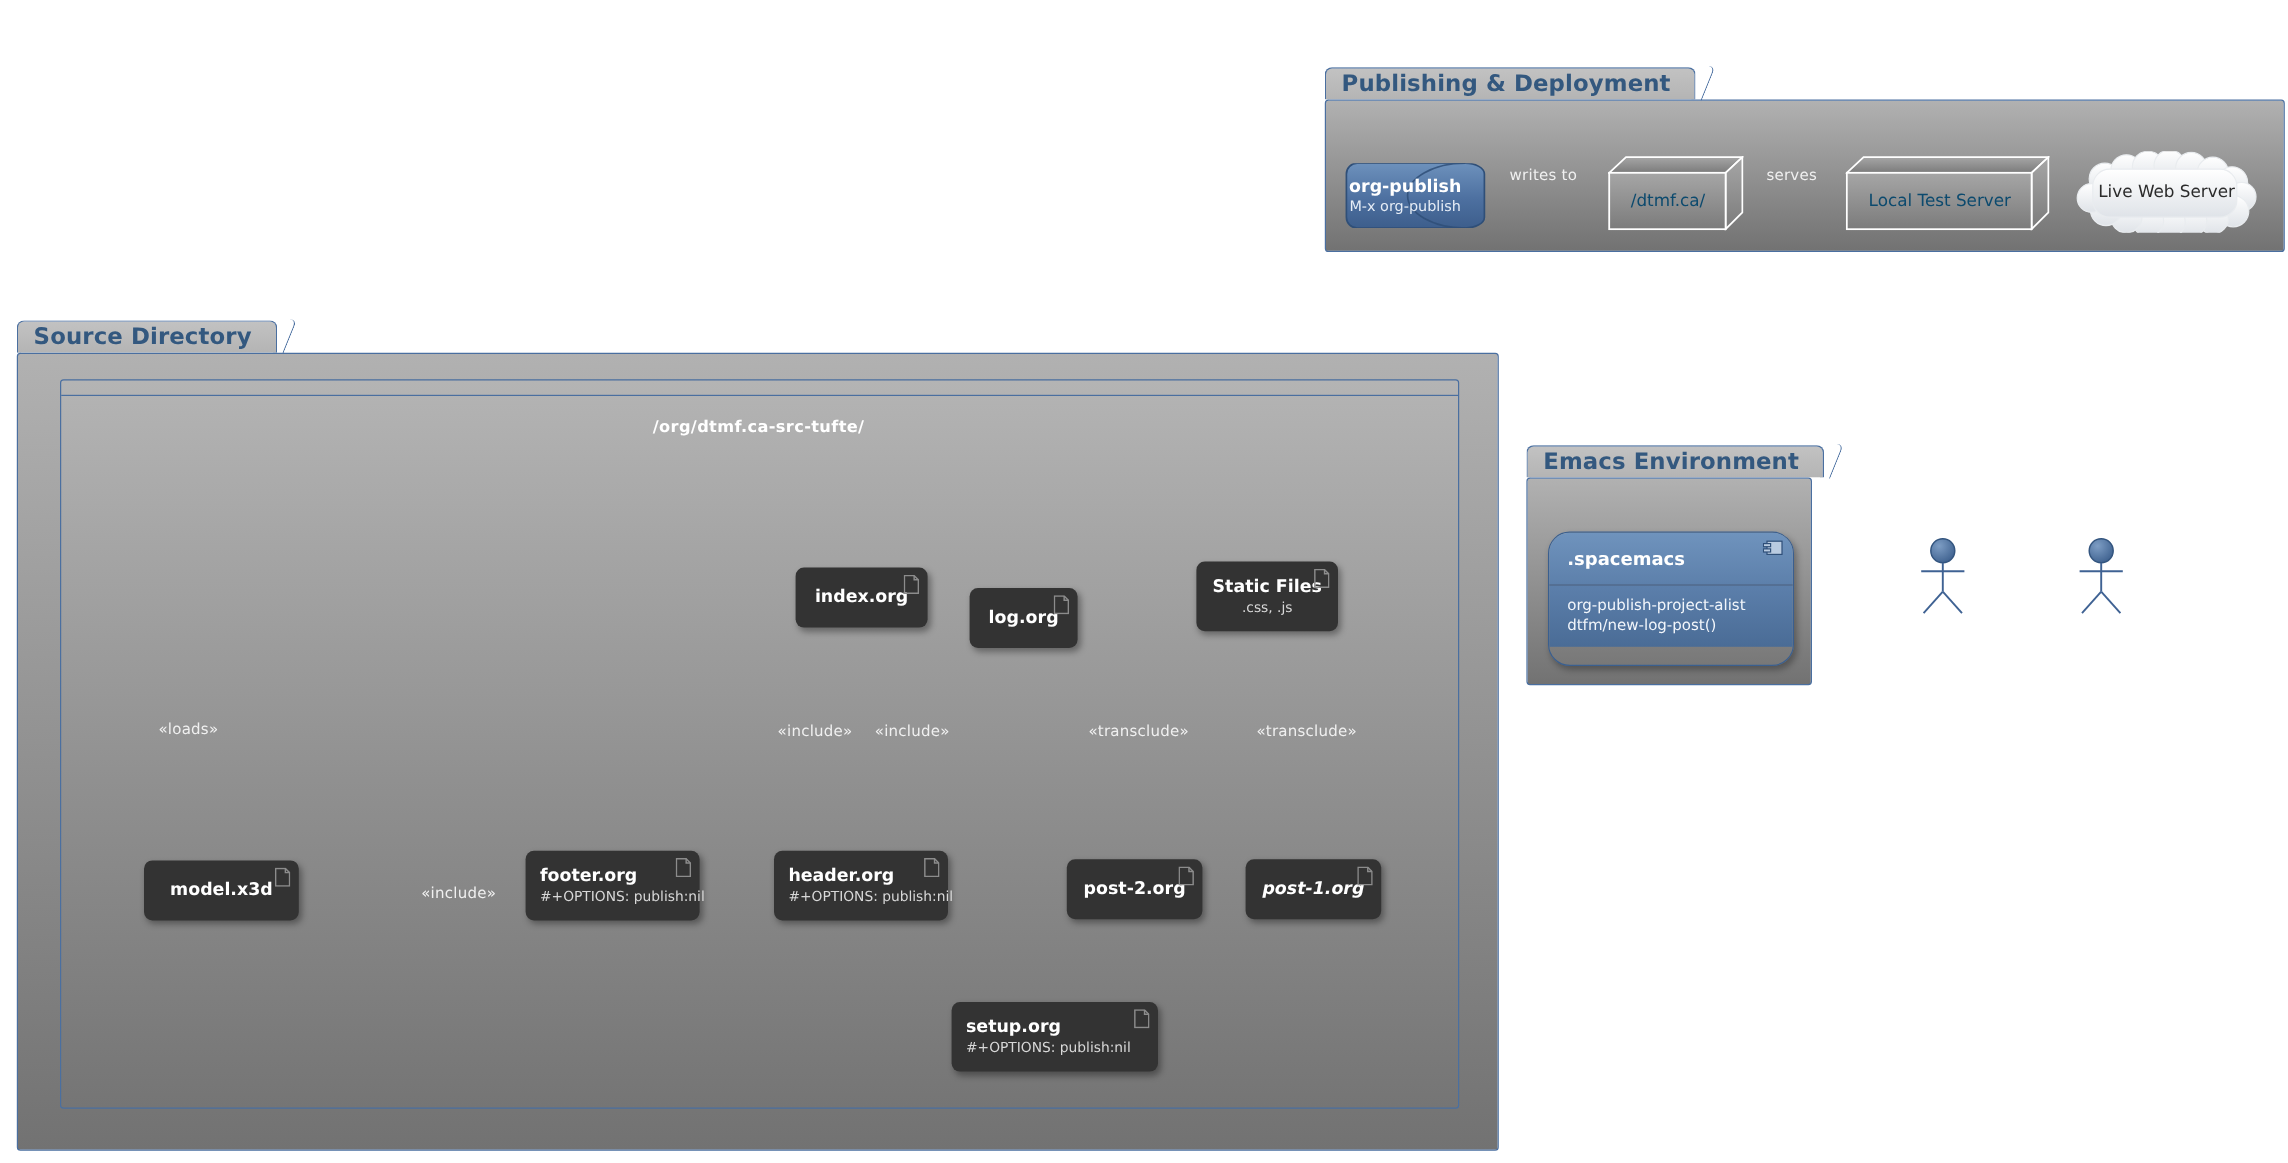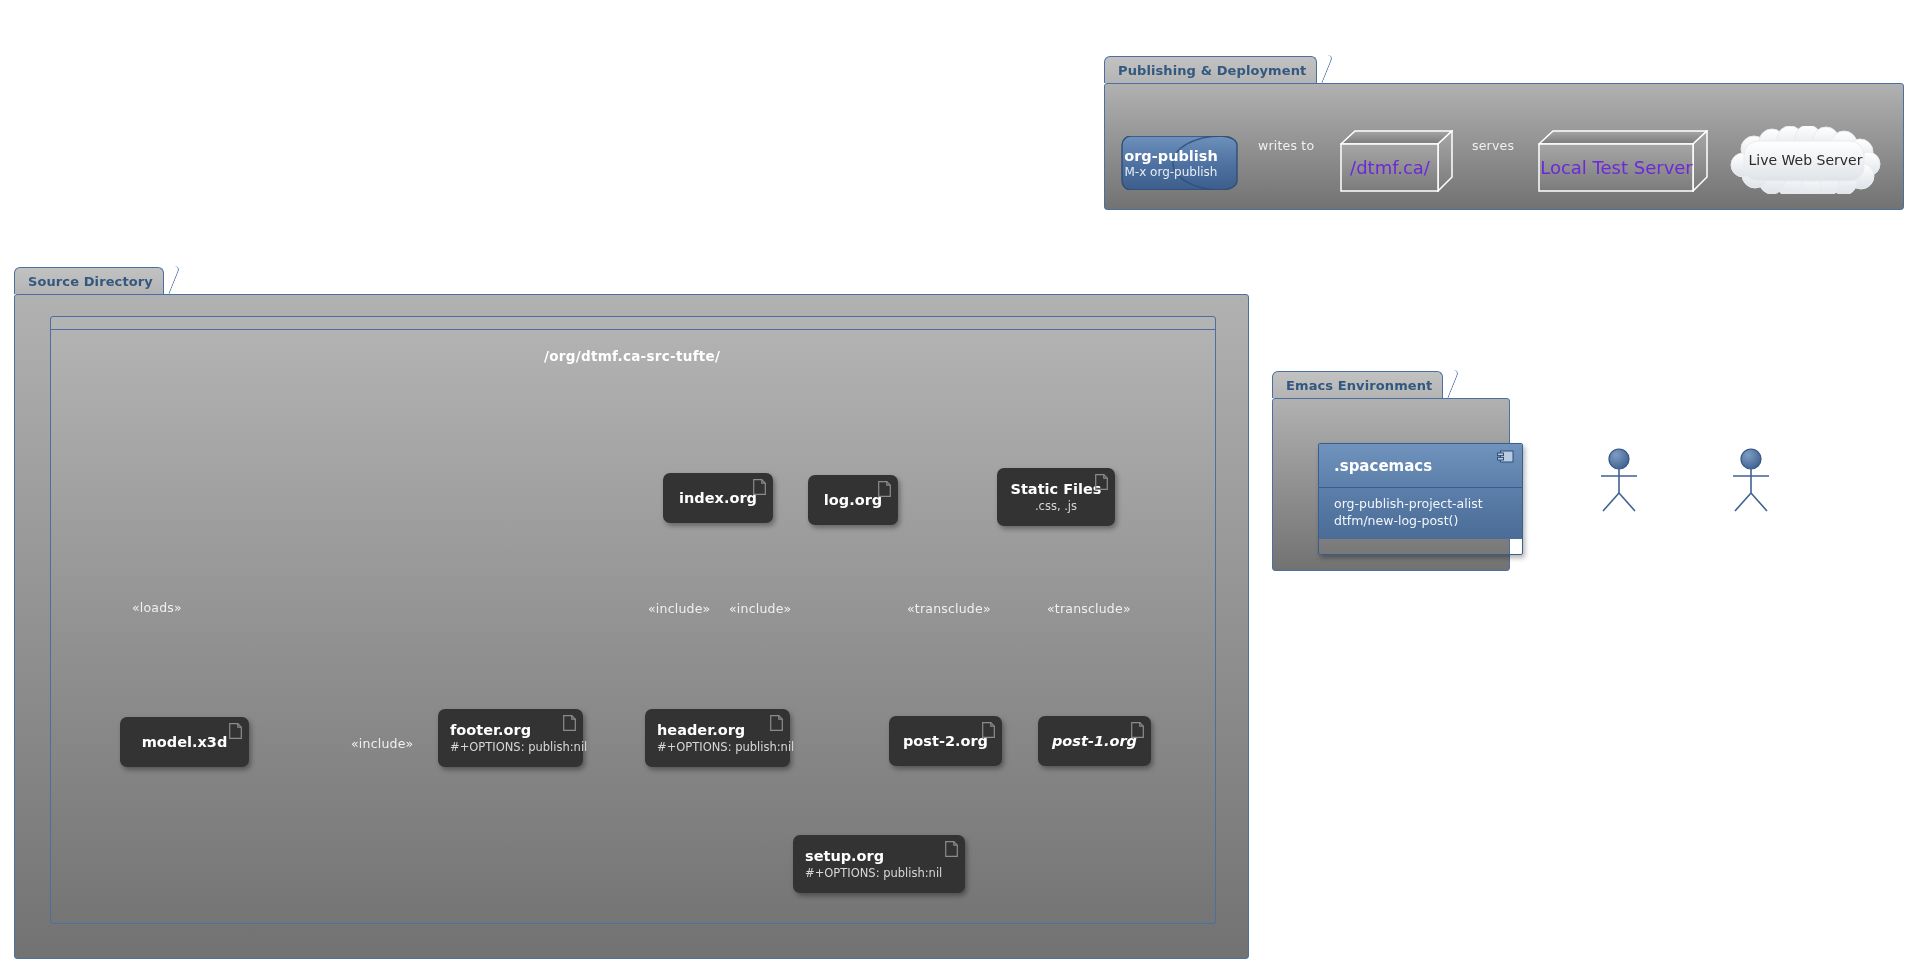--- a/index.html
+++ b/index.html
@@ -21,24 +21,24 @@
 
   
   .package {
     position: absolute;
     z-index: 10;
   }
   .pkg-tab {
     position: absolute;
     top: 0; left: 0;
     height: 27px;
-    padding: 0 10px 0 13px;
+    padding: 0 20px 0 13px;
     display: flex;
     align-items: center;
-    font-size: 13px;
+    font-size: 19px;
     font-weight: bold;
     color: #33587f;
     background: linear-gradient(to bottom, #c2c2c2, #b4b4b4);
     border: 1.6px solid #4a6fa0;
     border-bottom: none;
     border-radius: 6px 6px 0 0;
     white-space: nowrap;
     letter-spacing: 0.1px;
   }
   .pkg-tab::after {
@@ -134,22 +134,22 @@
     position: absolute;
     z-index: 30;
   }
   .node3d .n-label {
     position: absolute;
     left: 0; right: 13px;
     top: 13px; bottom: 0;
     display: flex;
     align-items: center;
     justify-content: center;
-    font-size: 18px;
-    color: #6d28d9;
+    font-size: 14px;
+    color: #0c4a6e;
     white-space: nowrap;
   }
 
   
   .cylinder {
     position: absolute;
     z-index: 30;
   }
   .cyl-text {
     position: absolute;
@@ -174,24 +174,23 @@
     left: 0; right: 0; top: 0; bottom: 0;
     display: flex; align-items: center; justify-content: center;
     font-size: 14px; color: #2b2b2b; white-space: nowrap;
   }
 
   
   .component {
     position: absolute;
     z-index: 30;
     border: 1.4px solid #3a5f8f;
-    border-radius: 2px;
+    border-radius: 18px;
     overflow: hidden;
     box-shadow: 2px 3px 5px rgba(0,0,0,0.3);
-    margin-left: 28px;
   }
   .comp-head {
     position: relative;
     height: 44px;
     background: linear-gradient(to bottom, #6f93bd 0%, #5d80ab 100%);
     border-bottom: 1.4px solid #3a5f8f;
     display: flex;
     align-items: center;
     padding-left: 15px;
   }
@@ -358,21 +357,21 @@
   
   <div class="artifact center" style="left:663px; top:473px; width:110px; height:50px;">
     <svg class="doc-icon" viewBox="0 0 13 16">
       <path d="M0.7,0.7 h8.1 l3.5,3.5 v11.1 h-11.6 z" fill="none" stroke="#8c8c8c" stroke-width="1.2"></path>
       <path d="M8.8,0.7 v3.5 h3.5" fill="none" stroke="#8c8c8c" stroke-width="1.2"></path>
     </svg>
     <div class="a-title">index.org</div>
   </div>
 
   
-  <div class="artifact center" style="left:808px; top:475px; width:90px; height:50px;">
+  <div class="artifact center" style="left:808px; top:490px; width:90px; height:50px;">
     <svg class="doc-icon" viewBox="0 0 13 16">
       <path d="M0.7,0.7 h8.1 l3.5,3.5 v11.1 h-11.6 z" fill="none" stroke="#8c8c8c" stroke-width="1.2"></path>
       <path d="M8.8,0.7 v3.5 h3.5" fill="none" stroke="#8c8c8c" stroke-width="1.2"></path>
     </svg>
     <div class="a-title">log.org</div>
   </div>
 
   
   <div class="artifact center" style="left:997px; top:468px; width:118px; height:58px;">
     <svg class="doc-icon" viewBox="0 0 13 16">

